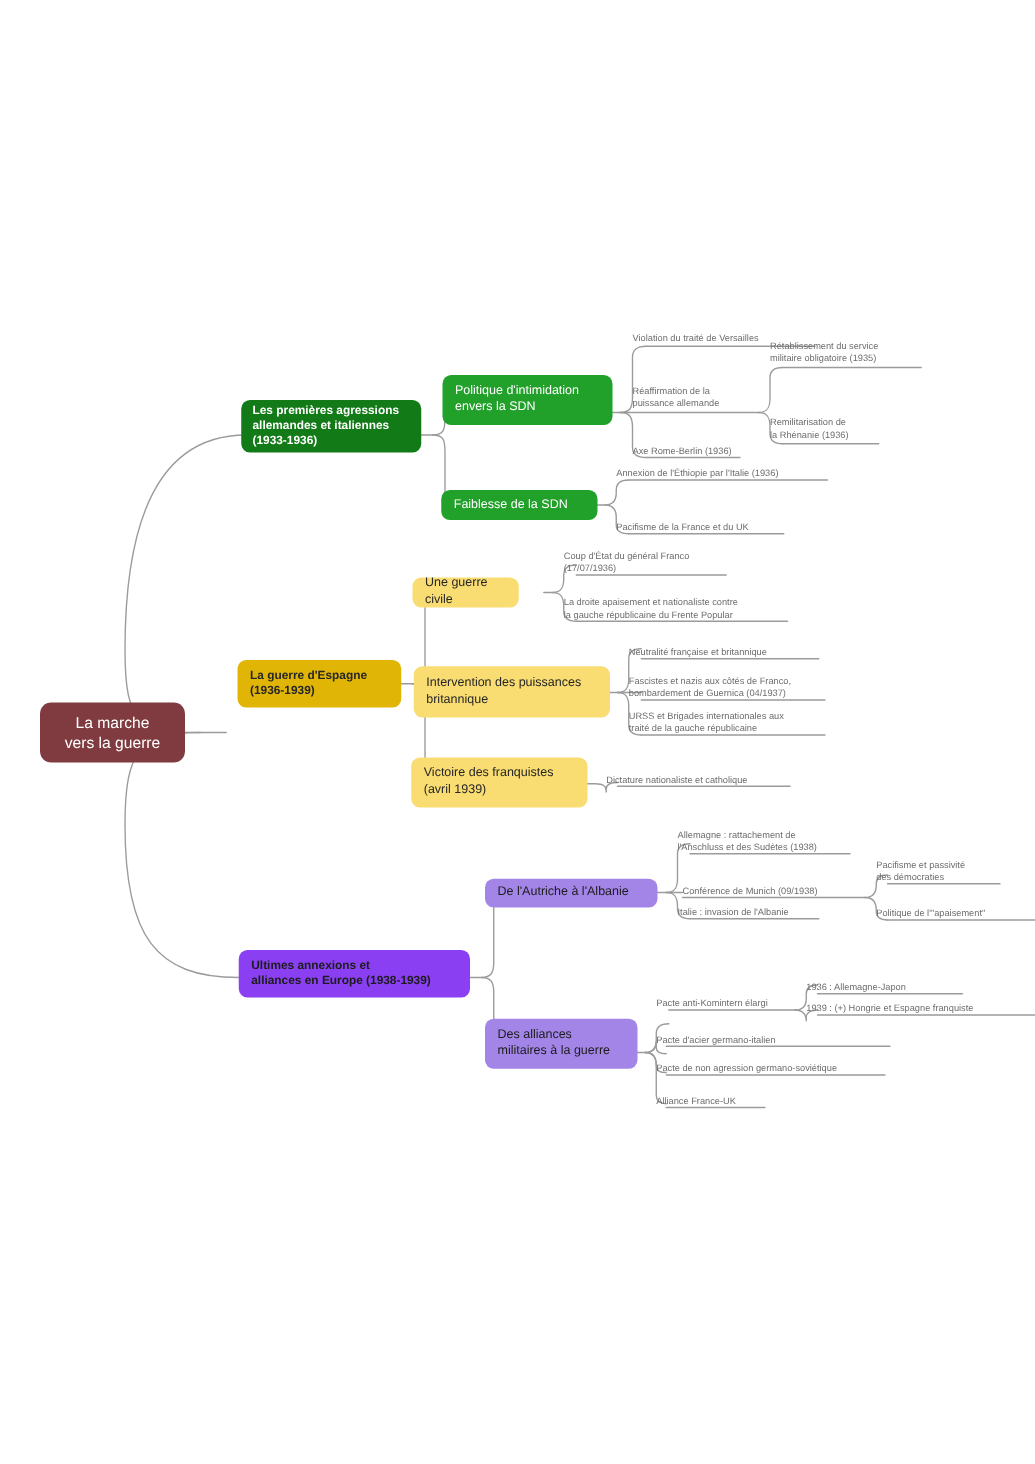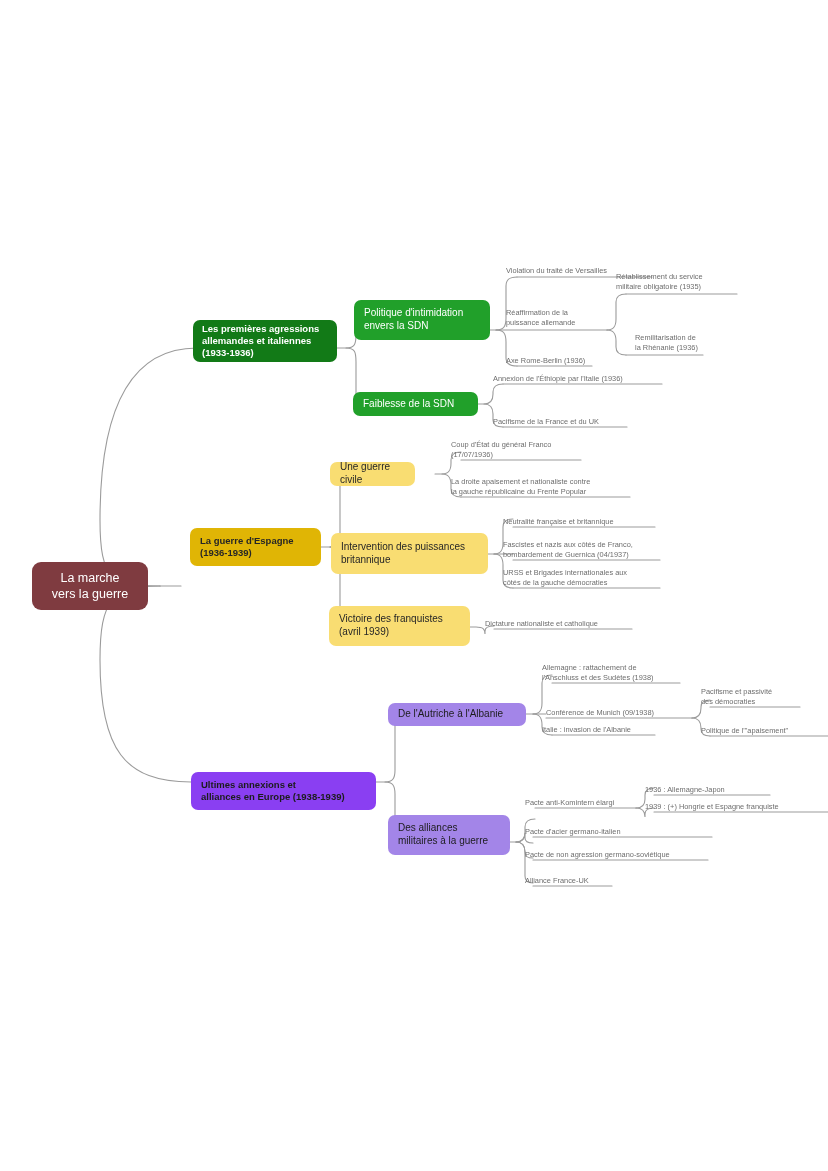--- a/index.html
+++ b/index.html
@@ -159,21 +159,21 @@
 
   <div class="leaf" style="left:506px; top:352px; width:130px; height:14px; font-size:7.4px;text-align:center;">
     <span>Axe Rome-Berlin (1936)</span>
   </div>
 
   <div class="leaf" style="left:616px; top:268px; width:125px; height:24px; font-size:7.4px;">
     <span>Rétablissement du service
 militaire obligatoire (1935)</span>
   </div>
 
-  <div class="leaf" style="left:616px; top:329px; width:110px; height:24px; font-size:7.4px;padding-left:19px;">
+  <div class="leaf" style="left:616px; top:329px; width:110px; height:24px; font-size:7.4px;">
     <span>Remilitarisation de
 la Rhénanie (1936)</span>
   </div>
 
   <div class="leaf" style="left:493px; top:370px; width:175px; height:14px; font-size:7.4px;">
     <span>Annexion de l'Éthiopie par l'Italie (1936)</span>
   </div>
 
   <div class="leaf" style="left:493px; top:413px; width:150px; height:14px; font-size:7.4px;">
     <span>Pacifisme de la France et du UK</span>
@@ -212,28 +212,28 @@
     <span>Neutralité française et britannique</span>
   </div>
 
   <div class="leaf" style="left:503px; top:536px; width:165px; height:24px; font-size:7.4px;">
     <span>Fascistes et nazis aux côtés de Franco,
 bombardement de Guernica (04/1937)</span>
   </div>
 
   <div class="leaf" style="left:503px; top:564px; width:160px; height:24px; font-size:7.4px;">
     <span>URSS et Brigades internationales aux
-côtés de la gauche démocraties</span>
+traité de la gauche républicaine</span>
   </div>
 
   <div class="leaf" style="left:485px; top:615px; width:155px; height:14px; font-size:7.4px;">
     <span>Dictature nationaliste et catholique</span>
   </div>
 
-  <div class="node" style="left:191px; top:760px; width:185px; height:38px; background:#8a3ff2; color:#1c1c1c; font-size:9.5px; font-weight:bold; padding:0 10px;margin-top:12px;">
+  <div class="node" style="left:191px; top:760px; width:185px; height:38px; background:#8a3ff2; color:#1c1c1c; font-size:9.5px; font-weight:bold; padding:0 10px;">
     <span>Ultimes annexions et
 alliances en Europe (1938-1939)</span>
   </div>
 
   <div class="node" style="left:388px; top:703px; width:138px; height:23px; background:#a385e8; color:#1c1c1c; font-size:10px; padding:0 10px;">
     <span>De l'Autriche à l'Albanie</span>
   </div>
 
   <div class="node" style="left:388px; top:815px; width:122px; height:40px; background:#a385e8; color:#1c1c1c; font-size:10px; padding:0 10px;">
     <span>Des alliances

